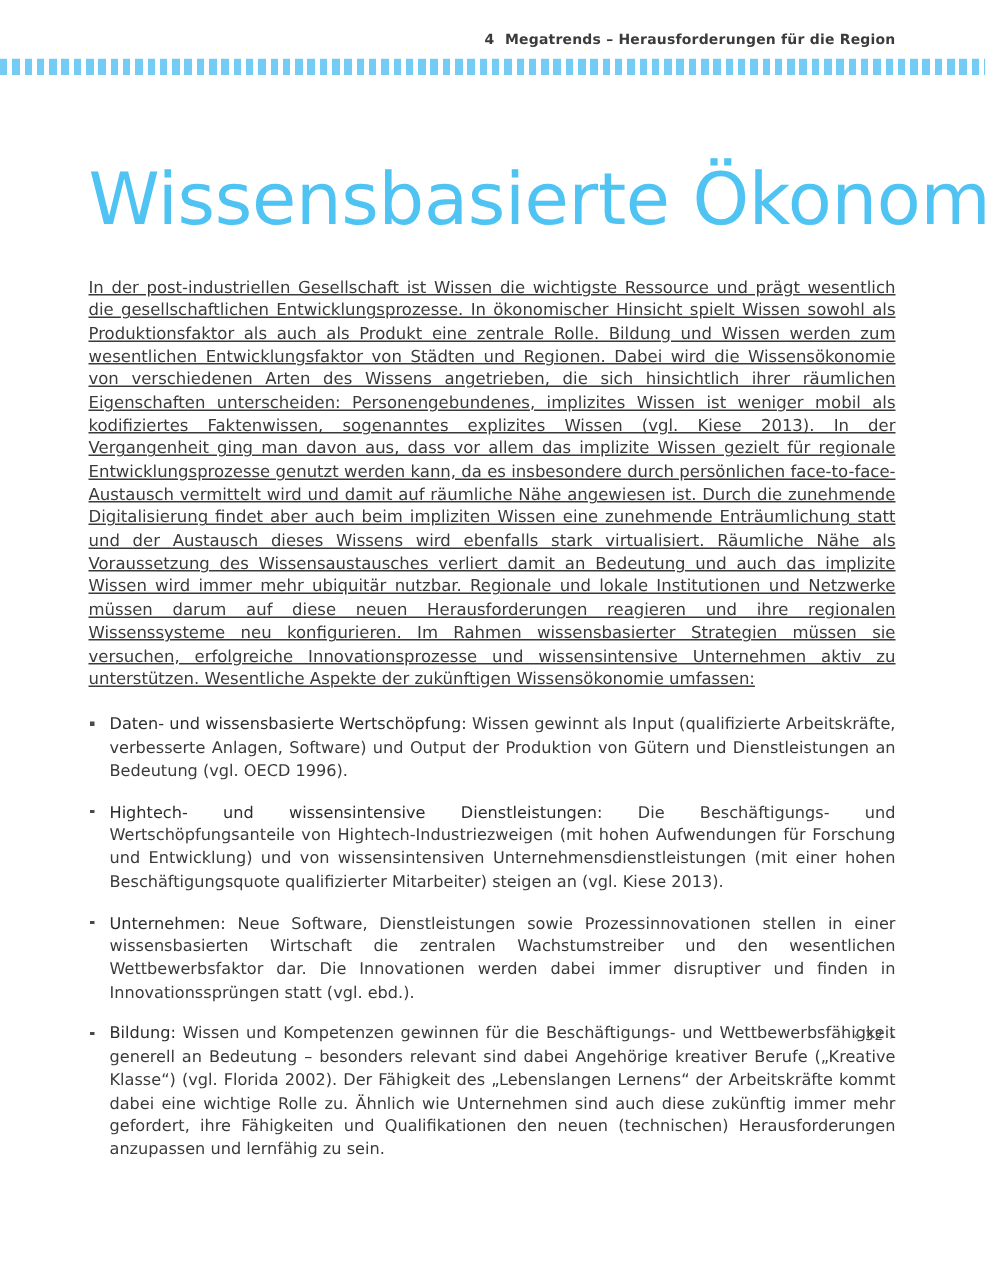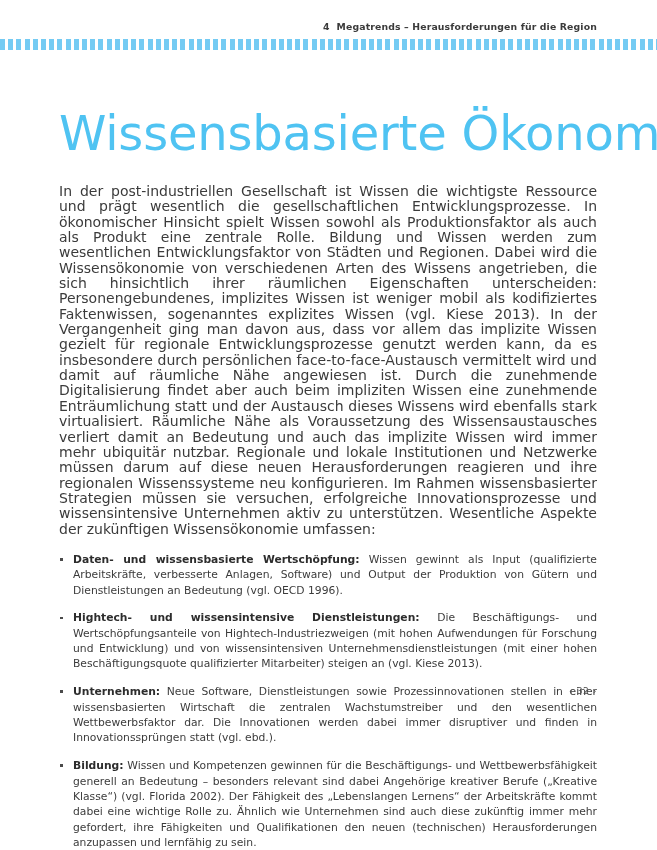--- a/index.html
+++ b/index.html
@@ -77,26 +77,27 @@
   
   .content {
     position: absolute;
     top: 184px;
     left: 59px;
     width: 538px;
   }
 
   p.body-text {
     margin: 0;
-    font-size: 14px;
+    font-size: 11px;
     line-height: 15.35px;
     color: #3b3b3b;
     text-align: justify;
     text-justify: inter-word;
     hyphens: manual;
+    text-decoration: underline;
   }
 
   ul.bullets {
     list-style: none;
     margin: 0;
     padding: 0;
   }
   ul.bullets > li {
     position: relative;
     padding-left: 14px;
@@ -114,21 +115,21 @@
     position: absolute;
     left: 1px;
     top: 6.1px;
     width: 2.6px;
     height: 2.6px;
     background: #4a4a4a;
     border-radius: 0;
     display: block;
   }
   ul.bullets > li .lead {
-    font-weight: bold;
+    font-weight: normal;
     color: #2d2d2d;
   }
 
   
   .folio {
     position: absolute;
     bottom: 16px;
     right: 60px;
     font-size: 9px;
     color: #4a4a4a;

